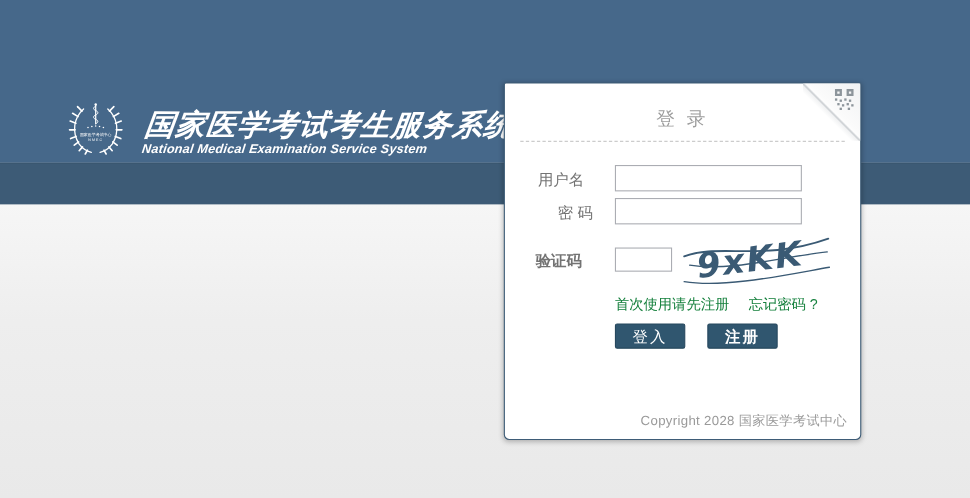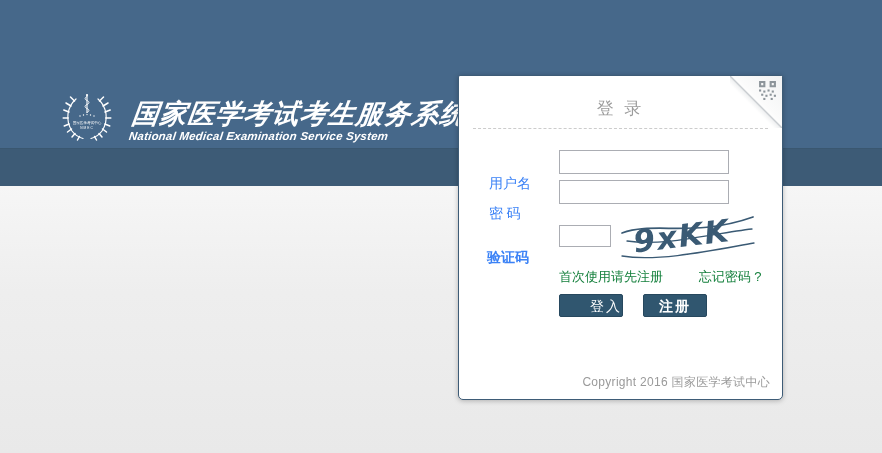--- a/index.html
+++ b/index.html
@@ -31,44 +31,44 @@
   .fold-corner { position: absolute; top: 0; right: 0; width: 52px; height: 52px; cursor: pointer;
                  background: linear-gradient(to bottom left,
                    #f1f2f3 0%, #fbfbfb 44%, #fdfdfd 48%, #c8ccd0 50%, rgba(120,130,140,0.10) 52%, rgba(0,0,0,0) 58%); }
   .fold-corner svg { position: absolute; top: 5px; right: 5px; }
 
   .panel-title { position: absolute; top: 21px; left: 0; width: 100%; text-align: center;
                  font-size: 17px; color: #9c9c9c; letter-spacing: 3px; }
   .divider { position: absolute; top: 52px; left: 14px; right: 14px; height: 0;
              border-top: 1px dashed #cccccc; }
 
-  .f-label { position: absolute; font-size: 14px; color: #3b82f6; white-space: nowrap; margin-top: 20px; }
+  .f-label { position: absolute; font-size: 14px; color: #737373; white-space: nowrap; }
   .lbl-user { left: 30px; top: 79px; }
-  .lbl-pass { left: 30px; top: 109px; font-family: Liberation Serif, serif; }
+  .lbl-pass { left: 48px; top: 109px; }
   .lbl-captcha { left: 28px; top: 153px; font-weight: bold; }
 
   .f-input { position: absolute; border: 1px solid #abadb3; background: #ffffff;
              font-size: 14px; padding: 0 4px; color: #333; outline: none;
              font-family: "Liberation Sans", sans-serif; }
   .in-user { left: 100px; top: 74px; width: 170px; height: 24px; }
   .in-pass { left: 100px; top: 104px; width: 170px; height: 24px; }
   .in-captcha { left: 100px; top: 149px; width: 52px; height: 22px; }
 
   .captcha-img { position: absolute; left: 160px; top: 132px; width: 138px; height: 54px; cursor: pointer; }
 
   .links-row { position: absolute; top: 192px; left: 100px; width: 210px; font-size: 13px;
                white-space: nowrap; }
   .links-row a { color: #15803d; text-decoration: none; cursor: pointer; }
-  .link-forgot { margin-left: 32px; }
+  .link-forgot { margin-left: 14px; }
 
   .btn { position: absolute; top: 218px; width: 64px; height: 23px;
          background: #30566f; border: 1px solid #27485e; border-radius: 2px;
          color: #ffffff; font-size: 14px; letter-spacing: 2px; cursor: pointer;
          font-family: "Liberation Sans", sans-serif; line-height: 20px; text-align: center; }
-  .btn-login    { left: 100px; text-align: right; }
+  .btn-login    { left: 100px; }
   .btn-register { left: 184px; font-weight: bold; }
 
   .copyright { position: absolute; right: 12px; bottom: 8px; font-size: 12px; color: #9a9a9a;
                letter-spacing: 0.3px; }
 </style>
 </head>
 <body>
 
 <div class="stage">
 
@@ -171,16 +171,16 @@
     </div>
 
     <div class="links-row">
       <a class="link-register">首次使用请先注册</a>
       <a class="link-forgot">忘记密码 ?</a>
     </div>
 
     <button class="btn btn-login">登入</button>
     <button class="btn btn-register">注册</button>
 
-    <div class="copyright">Copyright 2016 国家医学考试中心</div>
+    <div class="copyright">Copyright 2028 国家医学考试中心</div>
   </div>
 
 </div>
 
 </body></html>

